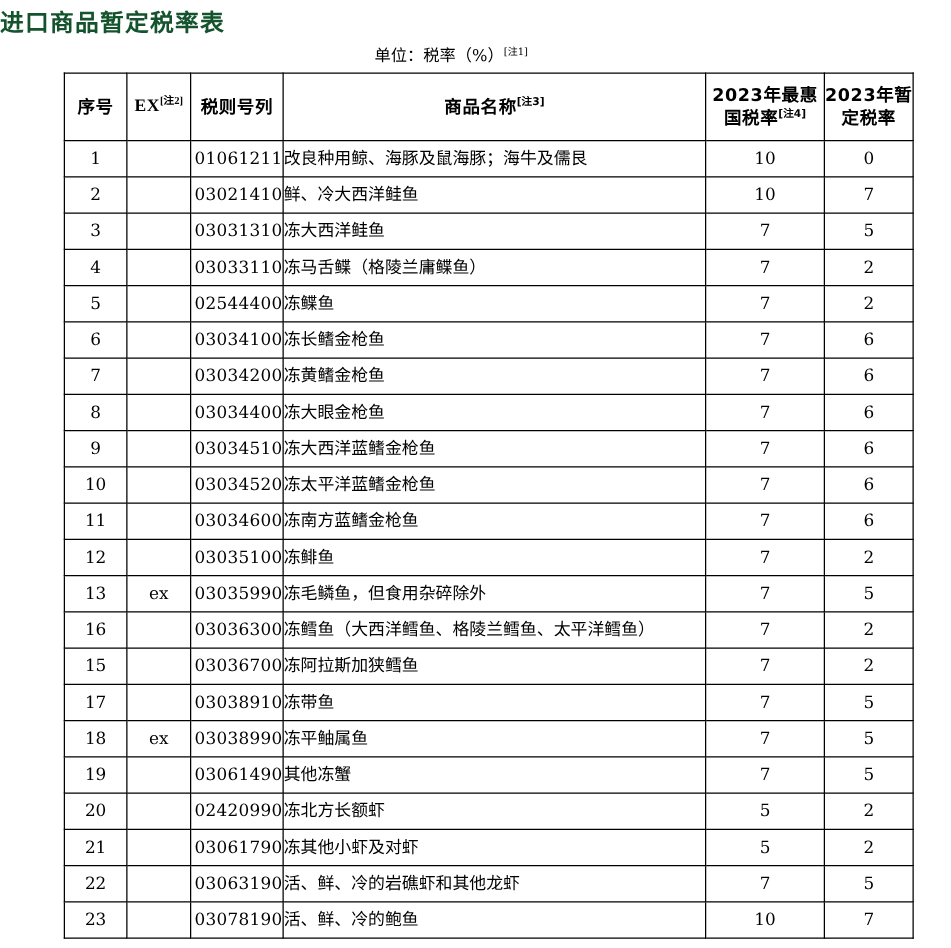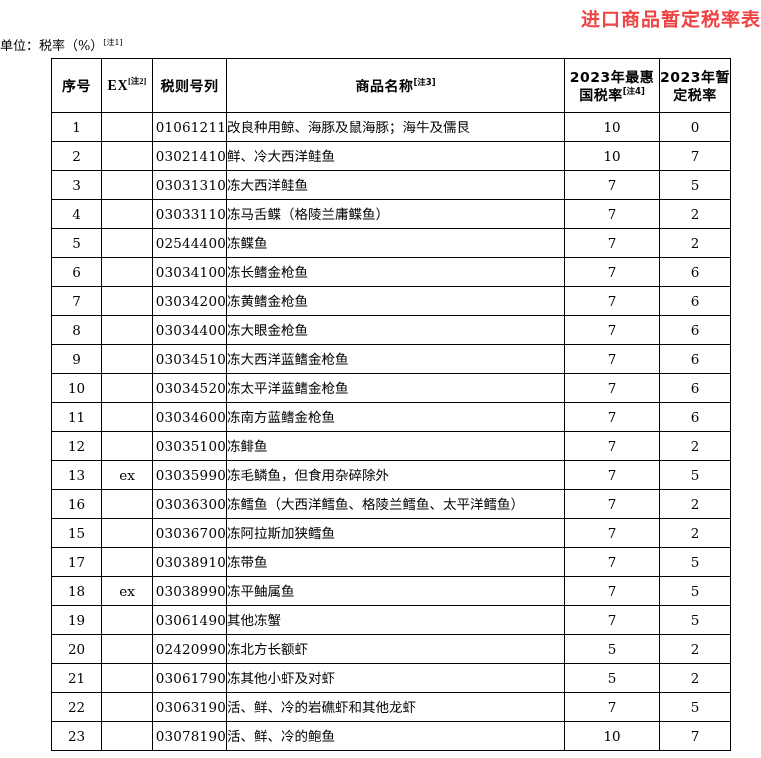--- a/index.html
+++ b/index.html
@@ -19,34 +19,34 @@
     position: relative;
     width: 761px;
     height: 758px;
     background: #fff;
   }
   .doc-title {
     position: absolute;
     top: 6px;
     left: 0;
     width: 761px;
-    text-align: right;
+    text-align: left;
     font-family: "DejaVu Sans", "Liberation Sans", sans-serif;
     font-weight: bold;
     font-size: 19px;
     letter-spacing: 1px;
     line-height: 26px;
-    color: #ef4444;
+    color: #14532d;
   }
   .unit-line {
     position: absolute;
     top: 37px;
     left: 0;
     width: 722px;
-    text-align: left;
+    text-align: center;
     font-family: "DejaVu Serif", "Liberation Serif", serif;
     font-size: 13px;
     line-height: 18px;
     color: #000;
   }
   .unit-line .sup {
     font-size: 8px;
     vertical-align: super;
     line-height: 0;
   }

